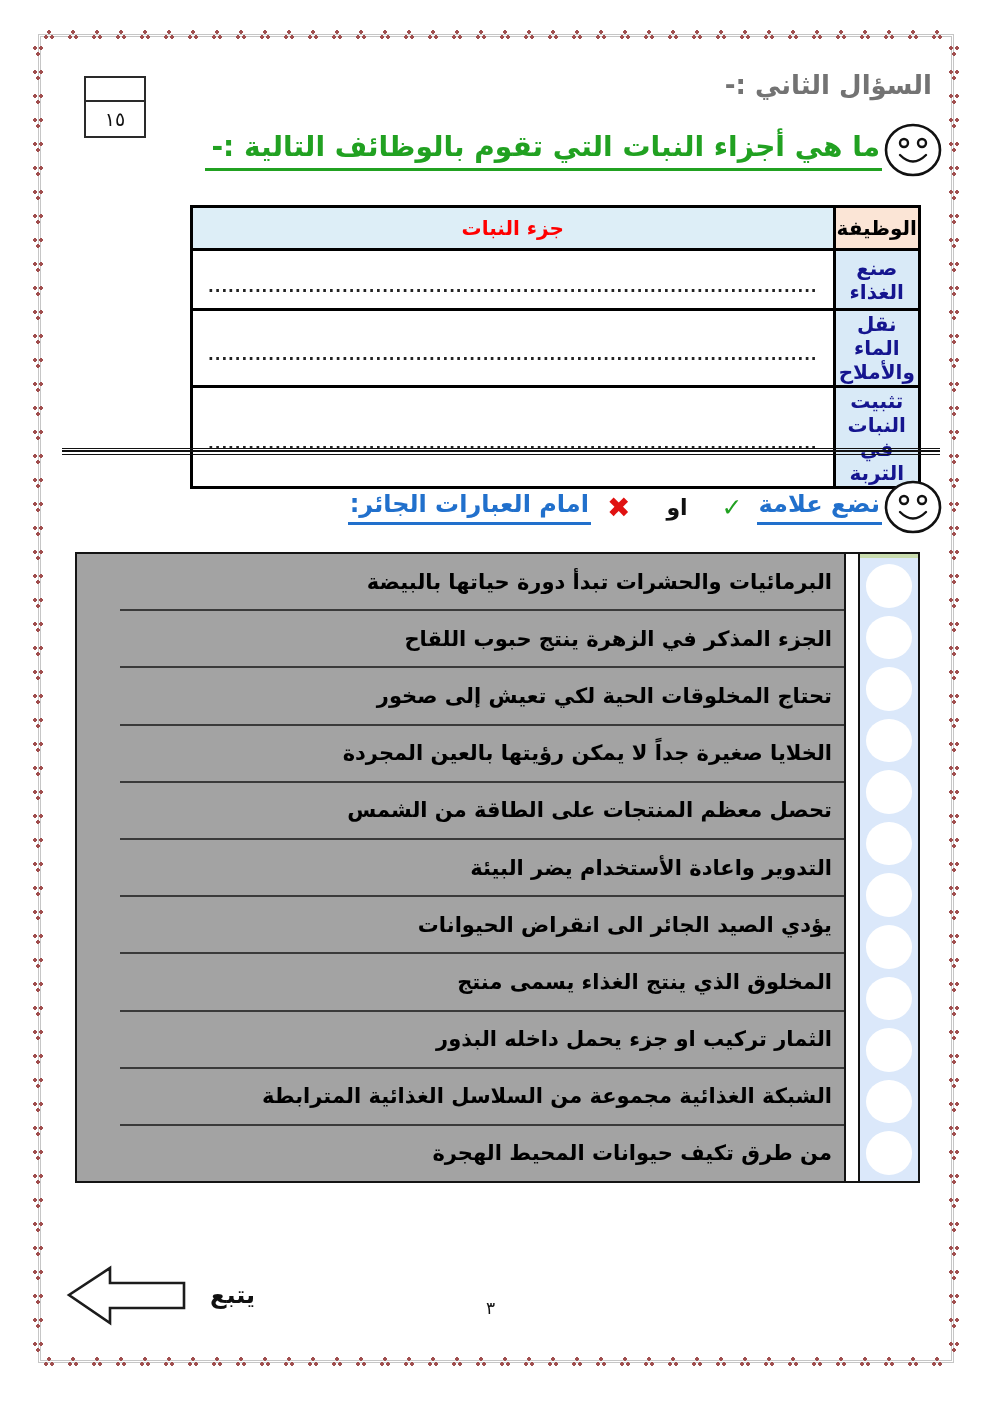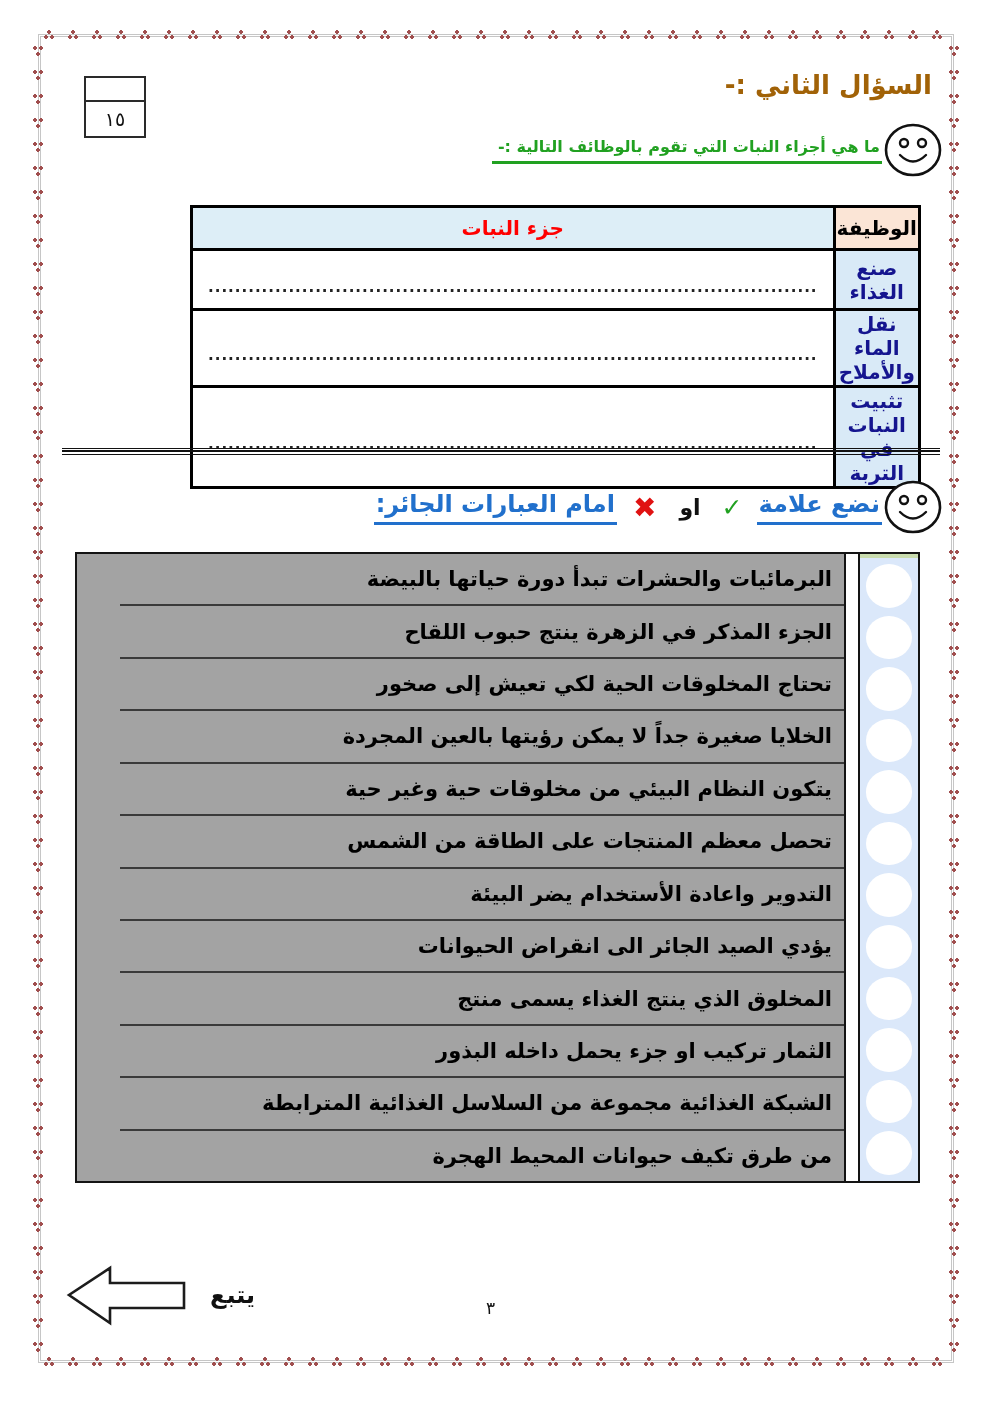--- a/index.html
+++ b/index.html
@@ -40,38 +40,38 @@
   }
   .score-box .cell-top { height:22px; border-bottom:2px solid #2a2a2a; }
   .score-box .cell-val {
     height:34px; display:flex; align-items:center; justify-content:center;
     font-size:19px; color:#111;
   }
 
   
   .q-title {
     position:absolute; top:70px; right:60px;
-    font-size:26px; font-weight:bold; color:#a16207; white-space:nowrap;margin-left:8px;
+    font-size:26px; font-weight:bold; color:#737373; white-space:nowrap;margin-left:8px;
   }
 
   
   .h-block { position:absolute; display:flex; align-items:center; direction:rtl; }
   .h1-block { top:122px; right:48px; }
   .h2-block { top:479px; right:48px; }
   .smiley { width:62px; height:56px; flex:0 0 auto; }
   .h1-text {
-    font-size:16px; font-weight:bold; color:#21a121;
+    font-size:28px; font-weight:bold; color:#21a121;
     border-bottom:3px solid #21a121; padding:0 2px 5px 6px; white-space:nowrap;
   }
   .h2-part {
     font-size:24px; font-weight:bold; color:#2170cc;
     border-bottom:3px solid #2170cc; padding:0 2px 4px 2px; white-space:nowrap;
   }
   .h2-check { color:#21a121; font-size:25px; margin:0 14px; }
-  .h2-or    { color:#111; font-size:22px; font-weight:bold; margin:0 7px;text-align:center; }
+  .h2-or    { color:#111; font-size:22px; font-weight:bold; margin:0 20px;text-align:center; }
   .h2-cross { color:#e01212; font-size:28px; font-weight:bold; margin:0 16px; }
 
   
   .plant-table {
     position:absolute; left:190px; top:205px; width:627px;
     border-collapse:collapse; direction:rtl;
   }
   .plant-table th, .plant-table td { border:3px solid #000; }
   .plant-table th { height:38px; font-size:20px; font-weight:bold; }
   .plant-table td { height:55px;margin-top:36px; }
@@ -205,23 +205,20 @@
       <div class="stmt-row">
           <span>الجزء المذكر في الزهرة ينتج حبوب اللقاح</span>
         </div>
       <div class="stmt-row">
           <span>تحتاج المخلوقات الحية لكي تعيش إلى صخور</span>
         </div>
       <div class="stmt-row">
           <span>الخلايا صغيرة جداً لا يمكن رؤيتها بالعين المجردة</span>
         </div>
       <div class="stmt-row">
-          <span>يتكون النظام البيئي من مخلوقات حية وغير حية</span>
-        </div>
-      <div class="stmt-row">
           <span>تحصل معظم المنتجات على الطاقة من الشمس</span>
         </div>
       <div class="stmt-row">
           <span>التدوير واعادة الأستخدام يضر البيئة</span>
         </div>
       <div class="stmt-row">
           <span>يؤدي الصيد الجائر الى انقراض الحيوانات</span>
         </div>
       <div class="stmt-row">
           <span>المخلوق الذي ينتج الغذاء يسمى منتج</span>

